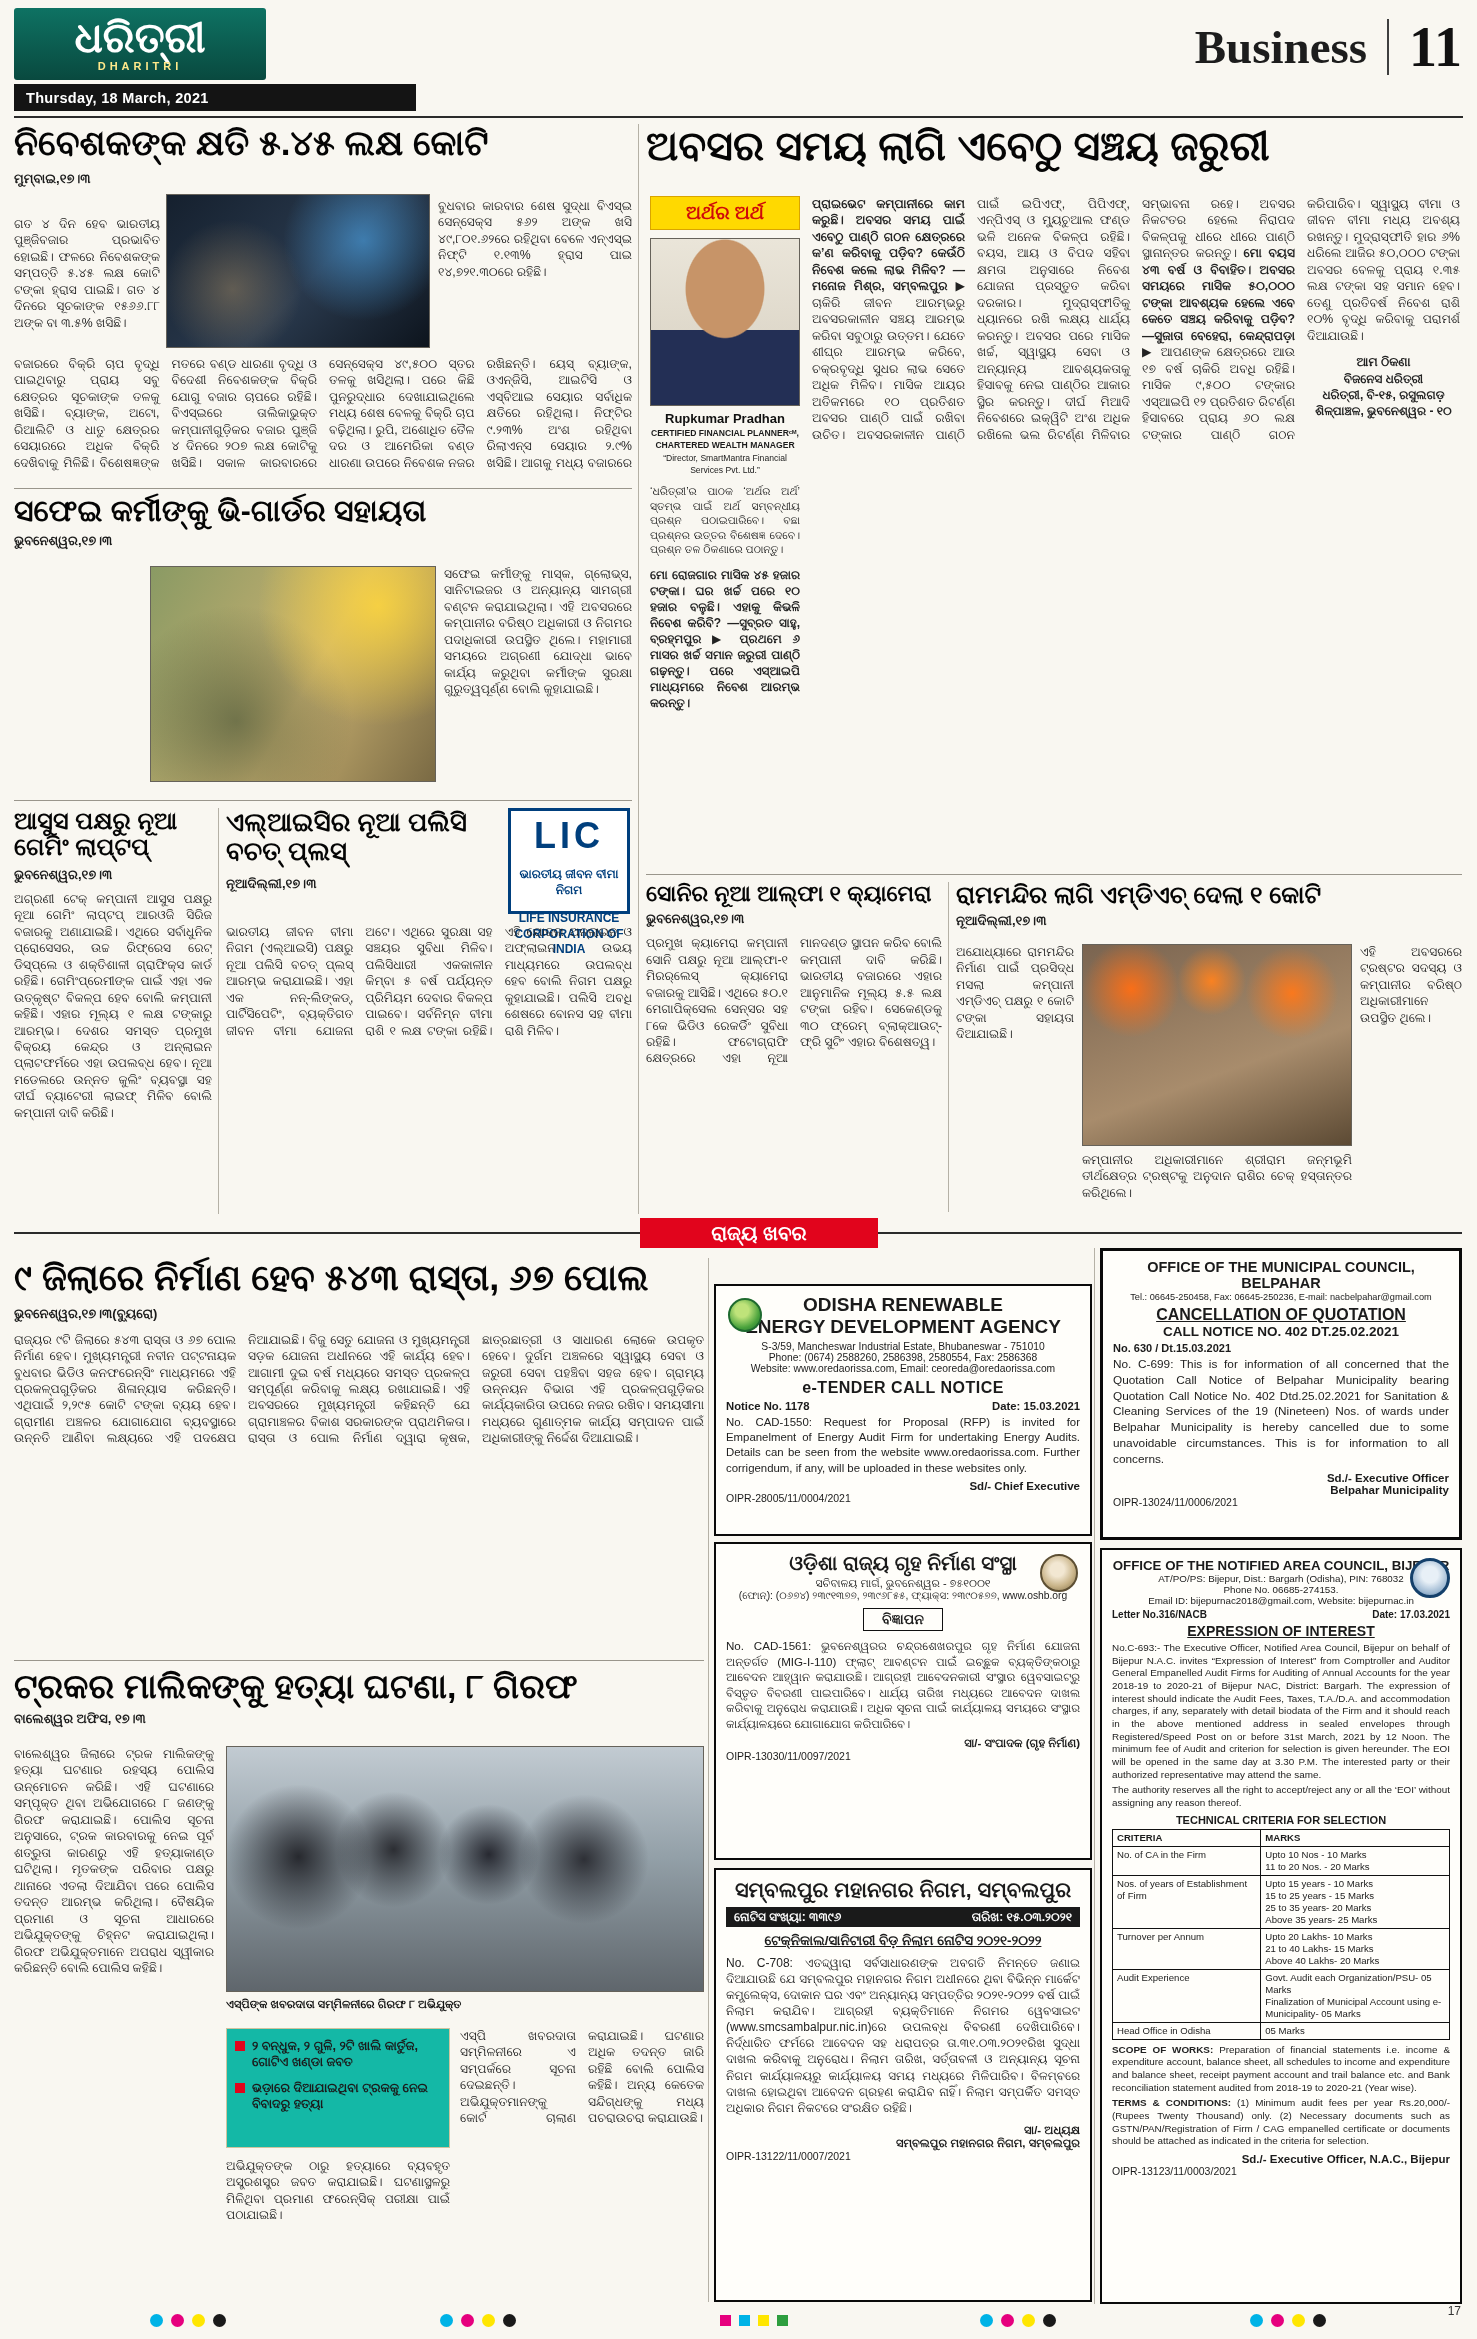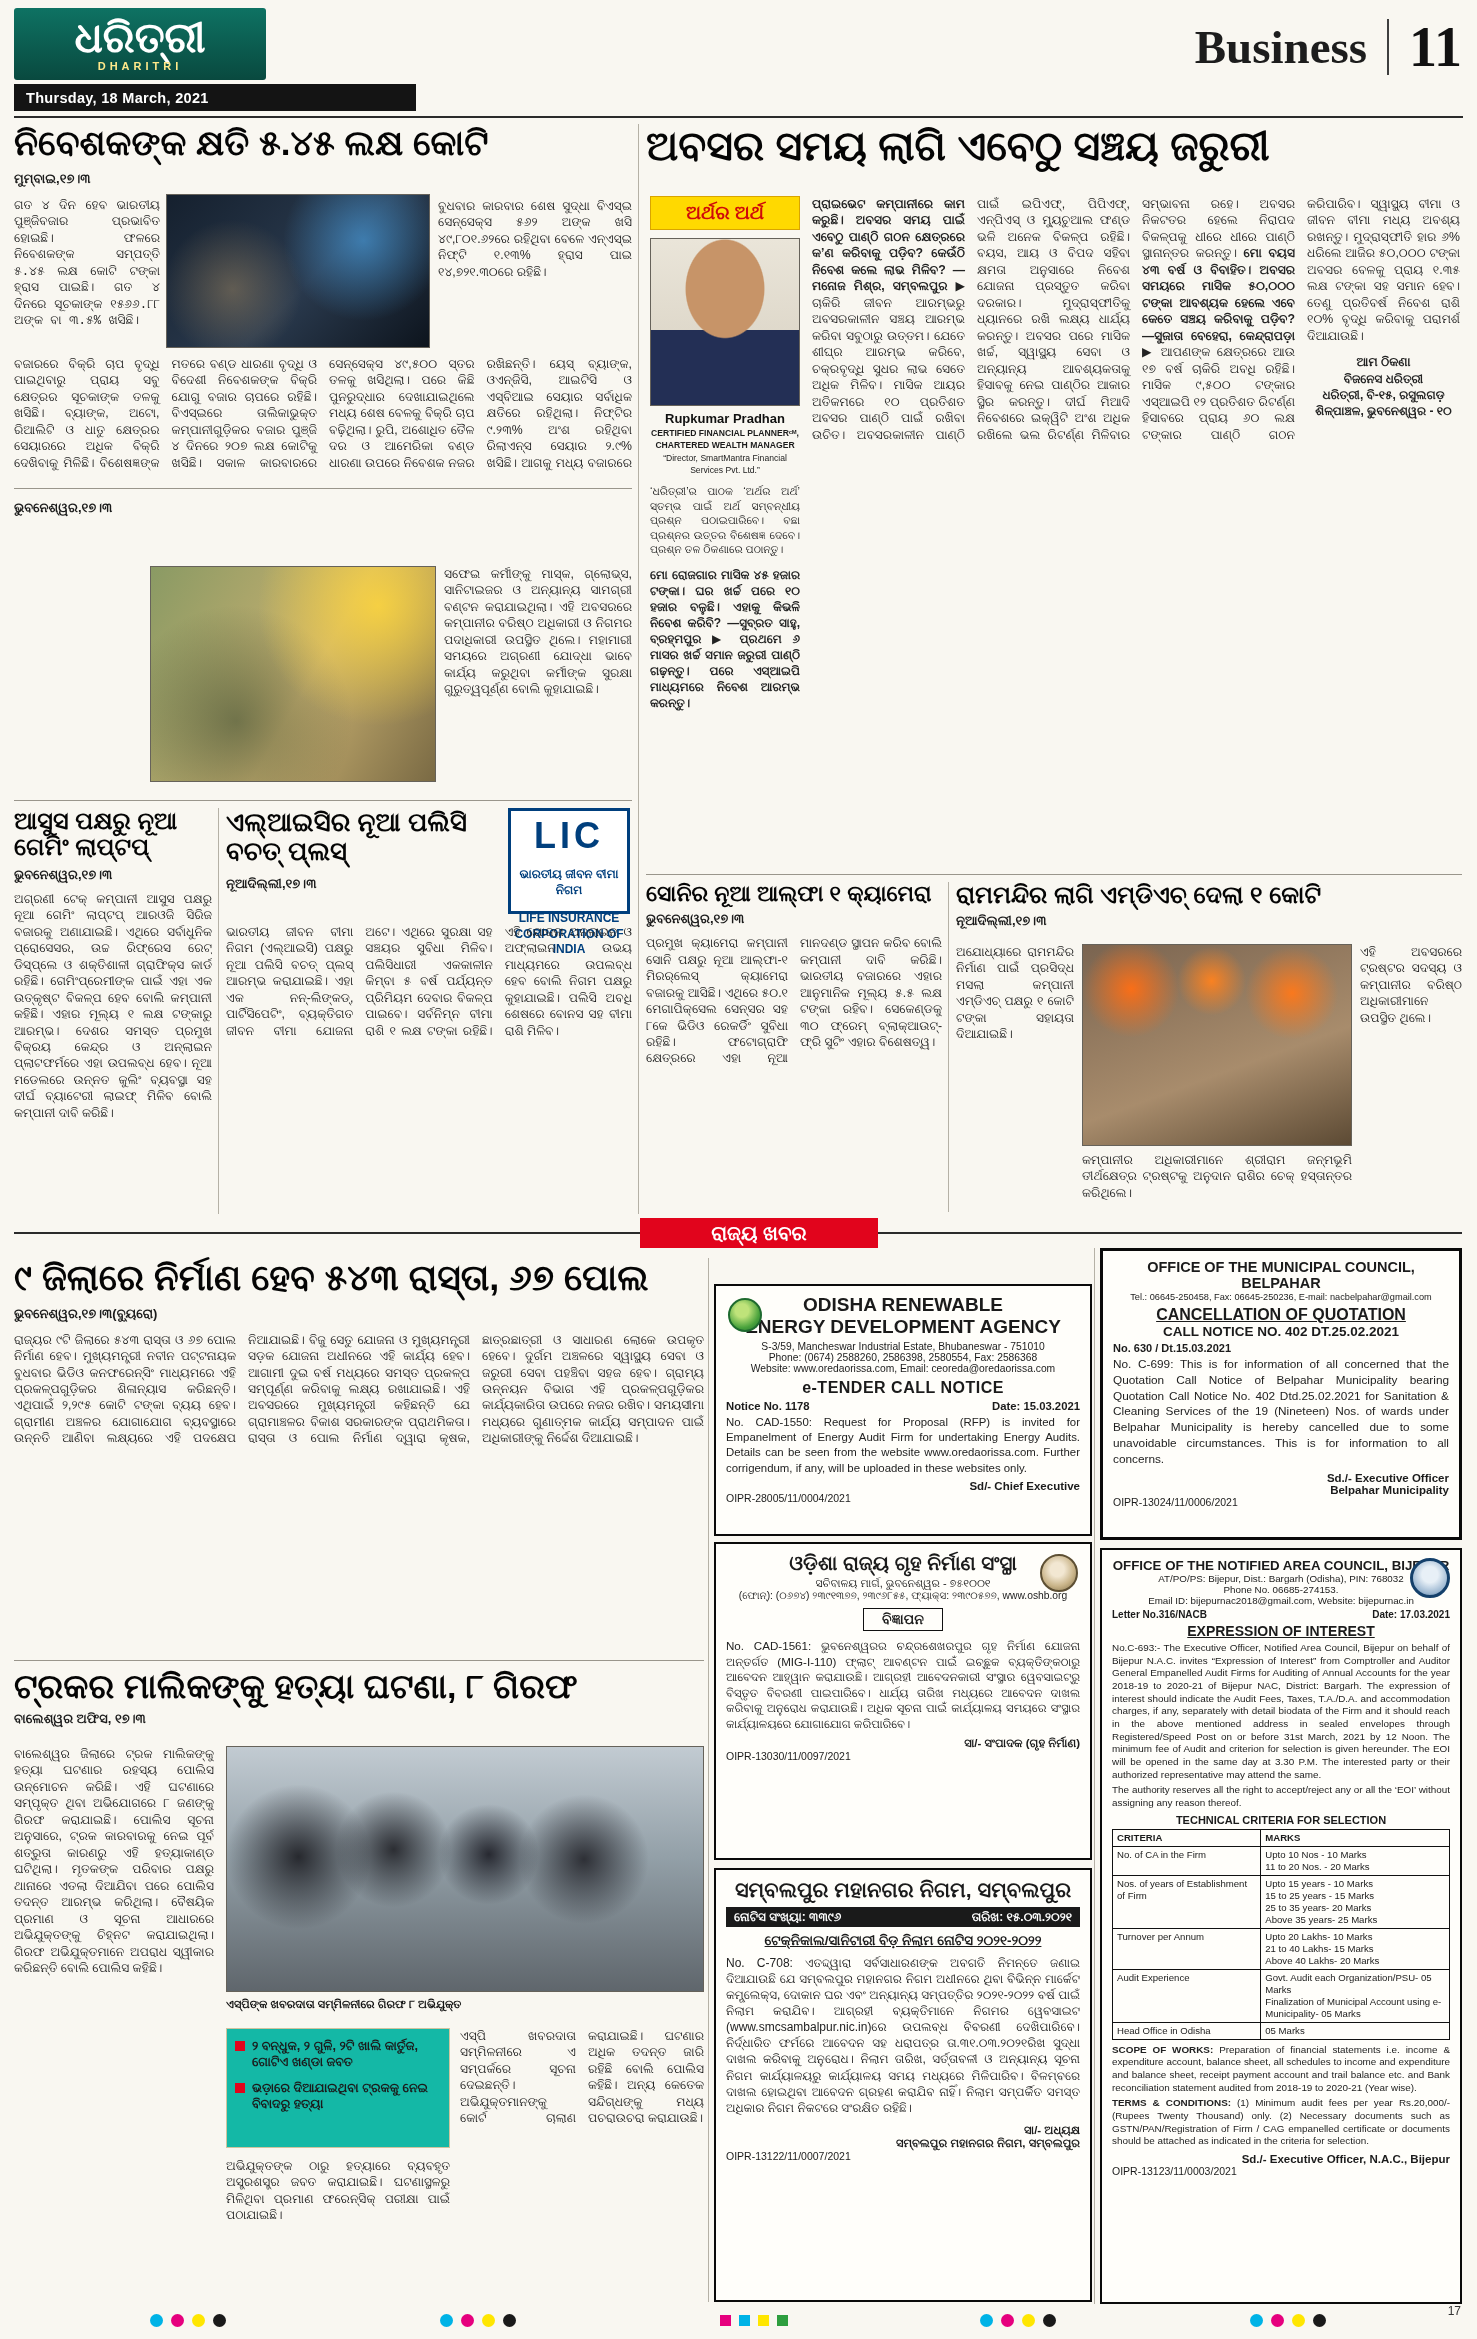--- a/index.html
+++ b/index.html
@@ -85,21 +85,21 @@
   <div class="abs bizwrap" style="left:1020px; top:14px; width:442px; height:66px;">
     <div class="biz serif">Business</div>
     <div class="bizdiv"></div>
     <div class="pagenum serif">11</div>
   </div>
   <div class="abs hr" style="left:14px; top:116px; width:1449px;"></div>
 
   <div class="abs" style="left:14px; top:124px; width:618px; height:360px;">
     <div class="hl" style="font-size:35px;">ନିବେଶକଙ୍କ କ୍ଷତି ୫.୪୫ ଲକ୍ଷ କୋଟି</div>
     <div class="dl" style="margin-top:8px;">ମୁମ୍ବାଇ,୧୭।୩</div>
-    <div class="abs bt" style="left:0; top:74px; width:146px; height:150px; overflow:hidden;font-family:Liberation Mono, monospace;">ଗତ ୪ ଦିନ ହେବ ଭାରତୀୟ ପୁଞ୍ଜିବଜାର ପ୍ରଭାବିତ ହୋଇଛି। ଫଳରେ ନିବେଶକଙ୍କ ସମ୍ପତ୍ତି ୫.୪୫ ଲକ୍ଷ କୋଟି ଟଙ୍କା ହ୍ରାସ ପାଇଛି। ଗତ ୪ ଦିନରେ ସୂଚକାଙ୍କ ୧୫୬୬.୮୮ ଅଙ୍କ ବା ୩.୫% ଖସିଛି।</div>
+    <div class="abs bt" style="left:0; top:92px; width:146px; height:150px; overflow:hidden;">ଗତ ୪ ଦିନ ହେବ ଭାରତୀୟ ପୁଞ୍ଜିବଜାର ପ୍ରଭାବିତ ହୋଇଛି। ଫଳରେ ନିବେଶକଙ୍କ ସମ୍ପତ୍ତି ୫.୪୫ ଲକ୍ଷ କୋଟି ଟଙ୍କା ହ୍ରାସ ପାଇଛି। ଗତ ୪ ଦିନରେ ସୂଚକାଙ୍କ ୧୫୬୬.୮୮ ଅଙ୍କ ବା ୩.୫% ଖସିଛି।</div>
     <div class="abs ph ph-market" style="left:152px; top:70px; width:264px; height:154px;"></div>
     <div class="abs bt" style="left:424px; top:74px; width:194px; height:150px; overflow:hidden;">ବୁଧବାର କାରବାର ଶେଷ ସୁଦ୍ଧା ବିଏସ୍‌ଇ ସେନ୍‌ସେକ୍ସ ୫୬୨ ଅଙ୍କ ଖସି ୪୯,୮୦୧.୬୨ରେ ରହିଥିବା ବେଳେ ଏନ୍‌ଏସ୍‌ଇ ନିଫ୍ଟି ୧.୧୩% ହ୍ରାସ ପାଇ ୧୪,୭୨୧.୩୦ରେ ରହିଛି।</div>
     <div class="abs bt cols4" style="left:0; top:232px; width:618px; height:126px; overflow:hidden;">ବଜାରରେ ବିକ୍ରି ଚାପ ବୃଦ୍ଧି ପାଇଥିବାରୁ ପ୍ରାୟ ସବୁ କ୍ଷେତ୍ରର ସୂଚକାଙ୍କ ତଳକୁ ଖସିଛି। ବ୍ୟାଙ୍କ, ଅଟୋ, ରିଆଲିଟି ଓ ଧାତୁ କ୍ଷେତ୍ରର ସେୟାରରେ ଅଧିକ ବିକ୍ରି ଦେଖିବାକୁ ମିଳିଛି। ବିଶେଷଜ୍ଞଙ୍କ ମତରେ ବଣ୍ଡ ଧାରଣା ବୃଦ୍ଧି ଓ ବିଦେଶୀ ନିବେଶକଙ୍କ ବିକ୍ରି ଯୋଗୁ ବଜାର ଚାପରେ ରହିଛି। ବିଏସ୍‌ଇରେ ତାଲିକାଭୁକ୍ତ କମ୍ପାନୀଗୁଡ଼ିକର ବଜାର ପୁଞ୍ଜି ୪ ଦିନରେ ୨୦୭ ଲକ୍ଷ କୋଟିକୁ ଖସିଛି। ସକାଳ କାରବାରରେ ସେନ୍‌ସେକ୍ସ ୪୯,୫୦୦ ସ୍ତର ତଳକୁ ଖସିଥିଲା। ପରେ କିଛି ପୁନରୁଦ୍ଧାର ଦେଖାଯାଇଥିଲେ ମଧ୍ୟ ଶେଷ ବେଳକୁ ବିକ୍ରି ଚାପ ବଢ଼ିଥିଲା। ରୁପି, ଅଶୋଧିତ ତୈଳ ଦର ଓ ଆମେରିକା ବଣ୍ଡ ଧାରଣା ଉପରେ ନିବେଶକ ନଜର ରଖିଛନ୍ତି। ୟେସ୍ ବ୍ୟାଙ୍କ, ଓଏନ୍‌ଜିସି, ଆଇଟିସି ଓ ଏସ୍‌ବିଆଇ ସେୟାର ସର୍ବାଧିକ କ୍ଷତିରେ ରହିଥିଲା। ନିଫ୍ଟିର ୯.୨୩% ଅଂଶ ରହିଥିବା ରିଲାଏନ୍ସ ସେୟାର ୨.୯% ଖସିଛି। ଆଗକୁ ମଧ୍ୟ ବଜାରରେ ଅସ୍ଥିରତା ରହିବ ବୋଲି ଆକଳନ କରାଯାଉଛି।</div>
   </div>
   <div class="abs hr-thin" style="left:14px; top:488px; width:618px;"></div>
 
   <div class="abs vr" style="left:638px; top:124px; width:1px; height:1090px;"></div>
   <div class="abs" style="left:646px; top:124px; width:816px; height:744px;">
     <div class="hl" style="font-size:41px;">ଅବସର ସମୟ ଲାଗି ଏବେଠୁ ସଞ୍ଚୟ ଜରୁରୀ</div>
     <div class="abs" style="left:4px; top:72px; width:150px;">
@@ -123,20 +123,21 @@
         <div class="btb" style="margin-top:10px; text-align:center;">ଆମ ଠିକଣା</div>
         <div class="preline btb" style="text-align:center; font-size:12px;">ବିଜନେସ ଧରିତ୍ରୀ
 ଧରିତ୍ରୀ, ବି-୧୫, ରସୁଲଗଡ଼
 ଶିଳ୍ପାଞ୍ଚଳ, ଭୁବନେଶ୍ୱର - ୧୦</div>
       </div>
     </div>
   </div>
   <div class="abs hr-thin" style="left:646px; top:874px; width:816px;"></div>
 
   <div class="abs" style="left:14px; top:494px; width:618px; height:300px;">
+    <div class="hl" style="font-size:30px;">ସଫେଇ କର୍ମୀଙ୍କୁ ଭି-ଗାର୍ଡର ସହାୟତା</div>
     <div class="dl" style="margin-top:6px;">ଭୁବନେଶ୍ୱର,୧୭।୩</div>
     <div class="abs ph ph-vguard" style="left:136px; top:72px; width:286px; height:216px;"></div>
     <div class="abs bt" style="left:430px; top:72px; width:188px; height:220px; overflow:hidden;">ସଫେଇ କର୍ମୀଙ୍କୁ ମାସ୍କ, ଗ୍ଲୋଭ୍ସ, ସାନିଟାଇଜର ଓ ଅନ୍ୟାନ୍ୟ ସାମଗ୍ରୀ ବଣ୍ଟନ କରାଯାଇଥିଲା। ଏହି ଅବସରରେ କମ୍ପାନୀର ବରିଷ୍ଠ ଅଧିକାରୀ ଓ ନିଗମର ପଦାଧିକାରୀ ଉପସ୍ଥିତ ଥିଲେ। ମହାମାରୀ ସମୟରେ ଅଗ୍ରଣୀ ଯୋଦ୍ଧା ଭାବେ କାର୍ଯ୍ୟ କରୁଥିବା କର୍ମୀଙ୍କ ସୁରକ୍ଷା ଗୁରୁତ୍ୱପୂର୍ଣ୍ଣ ବୋଲି କୁହାଯାଇଛି।</div>
   </div>
   <div class="abs hr-thin" style="left:14px; top:800px; width:618px;"></div>
 
   <div class="abs" style="left:14px; top:808px; width:198px; height:406px;">
     <div class="hl" style="font-size:24px;">ଆସୁସ ପକ୍ଷରୁ ନୂଆ ଗେମିଂ ଲାପ୍‌ଟପ୍</div>
     <div class="dl" style="margin-top:6px;">ଭୁବନେଶ୍ୱର,୧୭।୩</div>
     <div class="bt" style="margin-top:8px; height:300px; overflow:hidden;">ଅଗ୍ରଣୀ ଟେକ୍ କମ୍ପାନୀ ଆସୁସ ପକ୍ଷରୁ ନୂଆ ଗେମିଂ ଲାପ୍‌ଟପ୍ ଆରଓଜି ସିରିଜ ବଜାରକୁ ଅଣାଯାଇଛି। ଏଥିରେ ସର୍ବାଧୁନିକ ପ୍ରୋସେସର, ଉଚ୍ଚ ରିଫ୍ରେସ ରେଟ୍ ଡିସ୍‌ପ୍ଲେ ଓ ଶକ୍ତିଶାଳୀ ଗ୍ରାଫିକ୍ସ କାର୍ଡ ରହିଛି। ଗେମିଂପ୍ରେମୀଙ୍କ ପାଇଁ ଏହା ଏକ ଉତ୍କୃଷ୍ଟ ବିକଳ୍ପ ହେବ ବୋଲି କମ୍ପାନୀ କହିଛି। ଏହାର ମୂଲ୍ୟ ୧ ଲକ୍ଷ ଟଙ୍କାରୁ ଆରମ୍ଭ। ଦେଶର ସମସ୍ତ ପ୍ରମୁଖ ବିକ୍ରୟ କେନ୍ଦ୍ର ଓ ଅନ୍‌ଲାଇନ ପ୍ଲାଟଫର୍ମରେ ଏହା ଉପଲବ୍ଧ ହେବ। ନୂଆ ମଡେଲରେ ଉନ୍ନତ କୁଲିଂ ବ୍ୟବସ୍ଥା ସହ ଦୀର୍ଘ ବ୍ୟାଟେରୀ ଲାଇଫ୍ ମିଳିବ ବୋଲି କମ୍ପାନୀ ଦାବି କରିଛି।</div>

